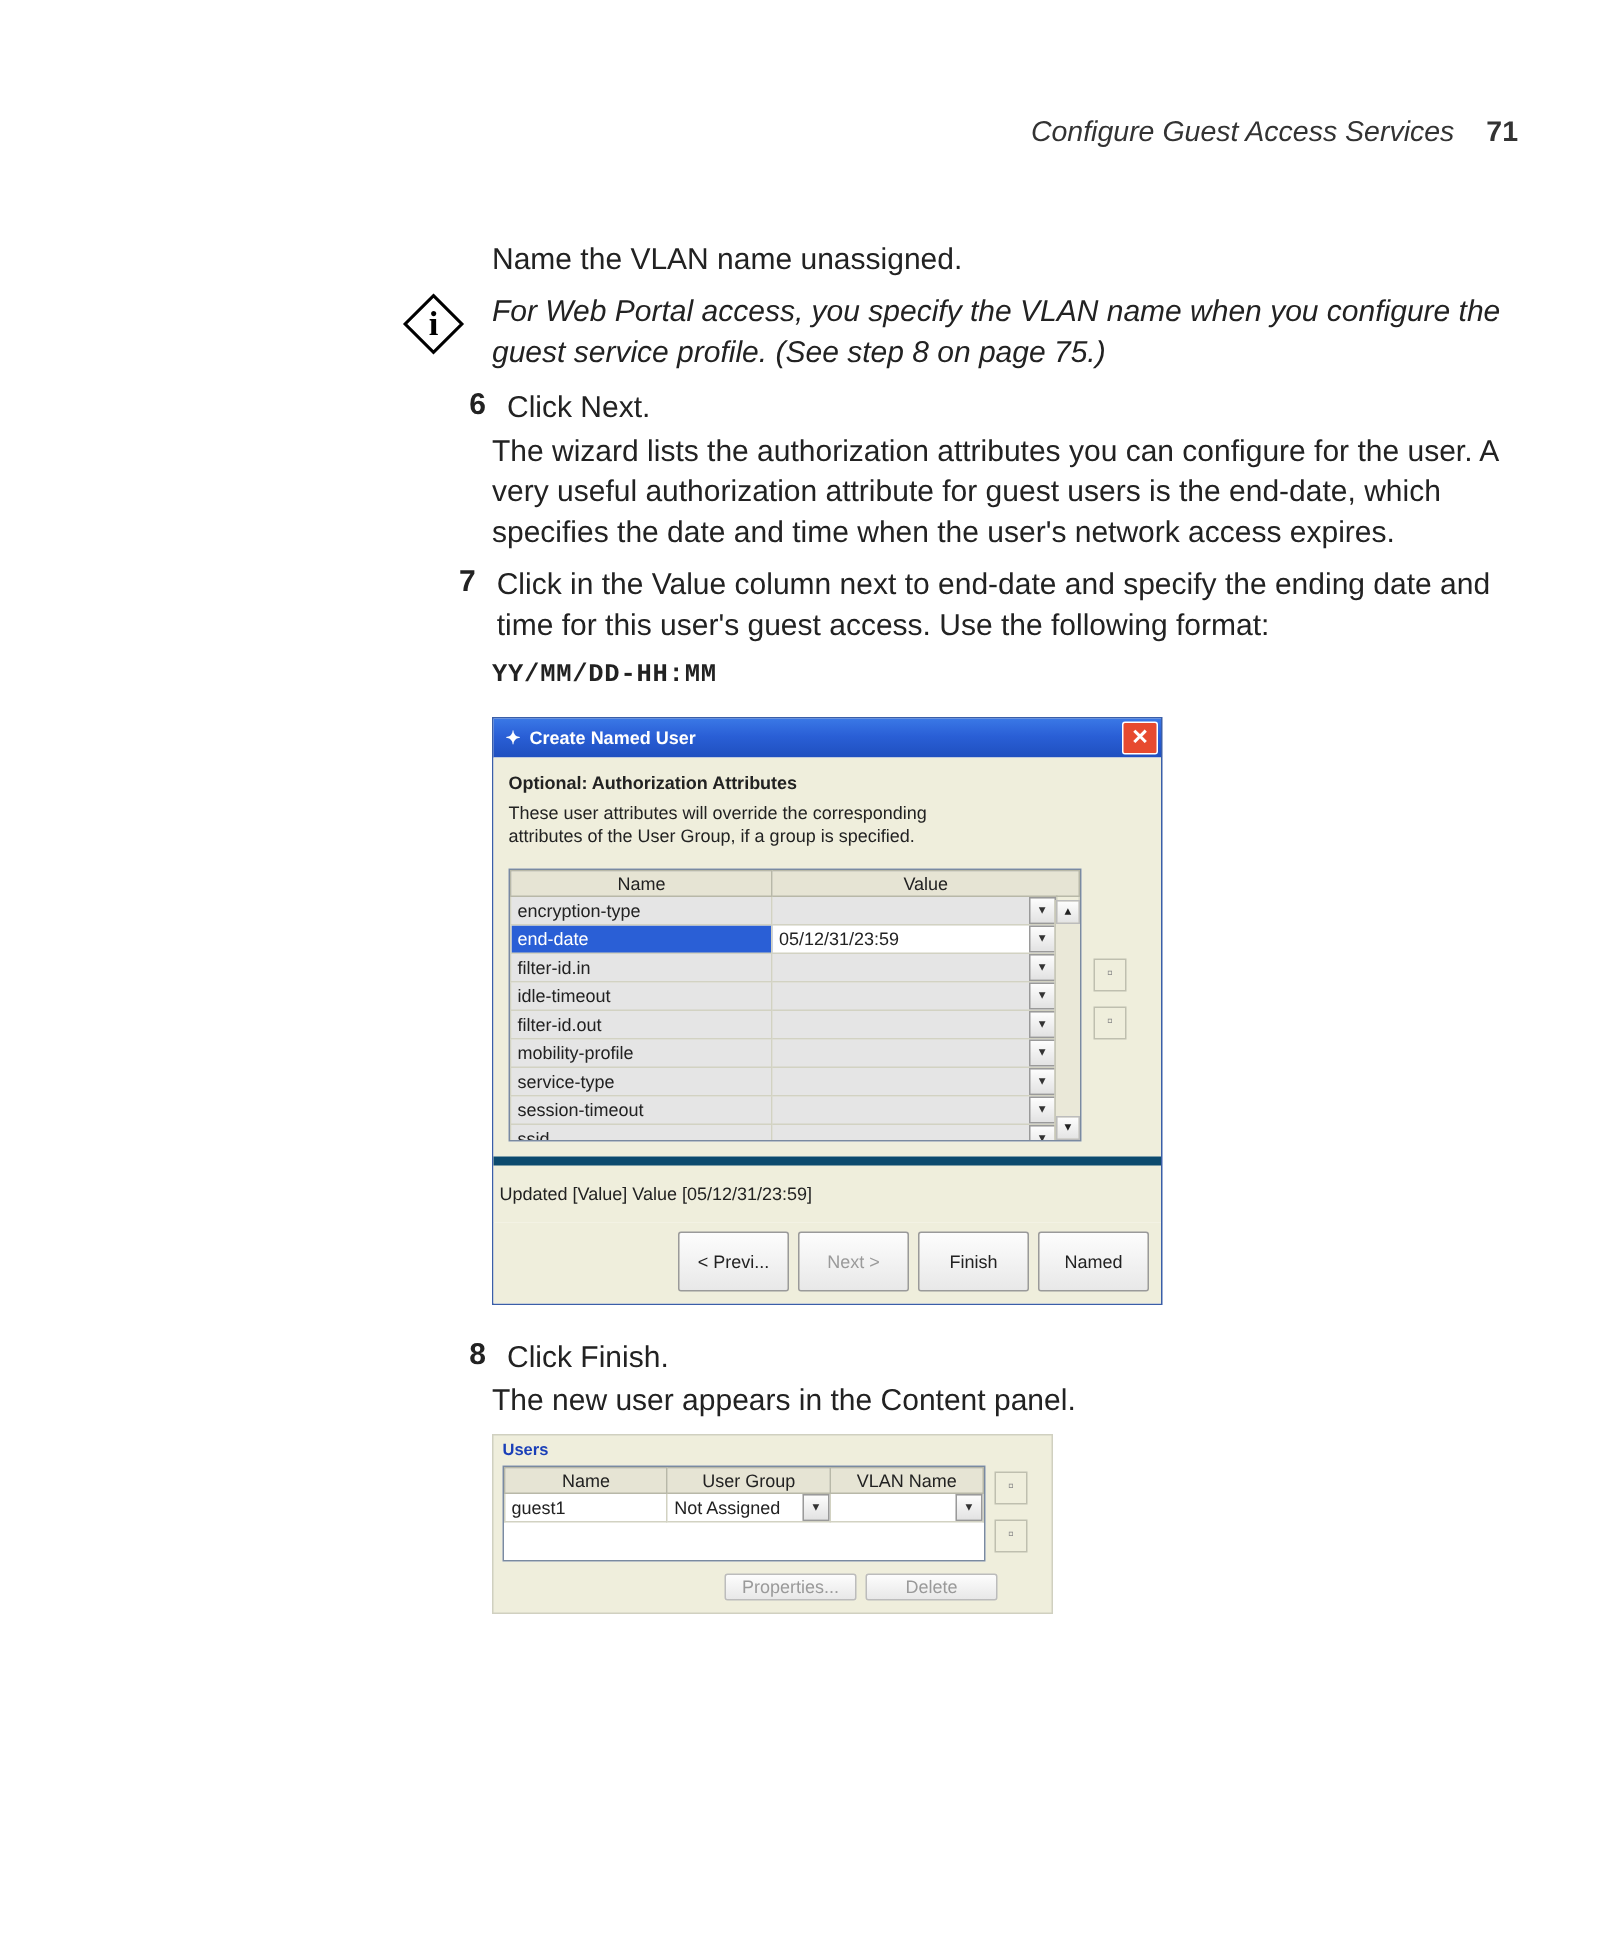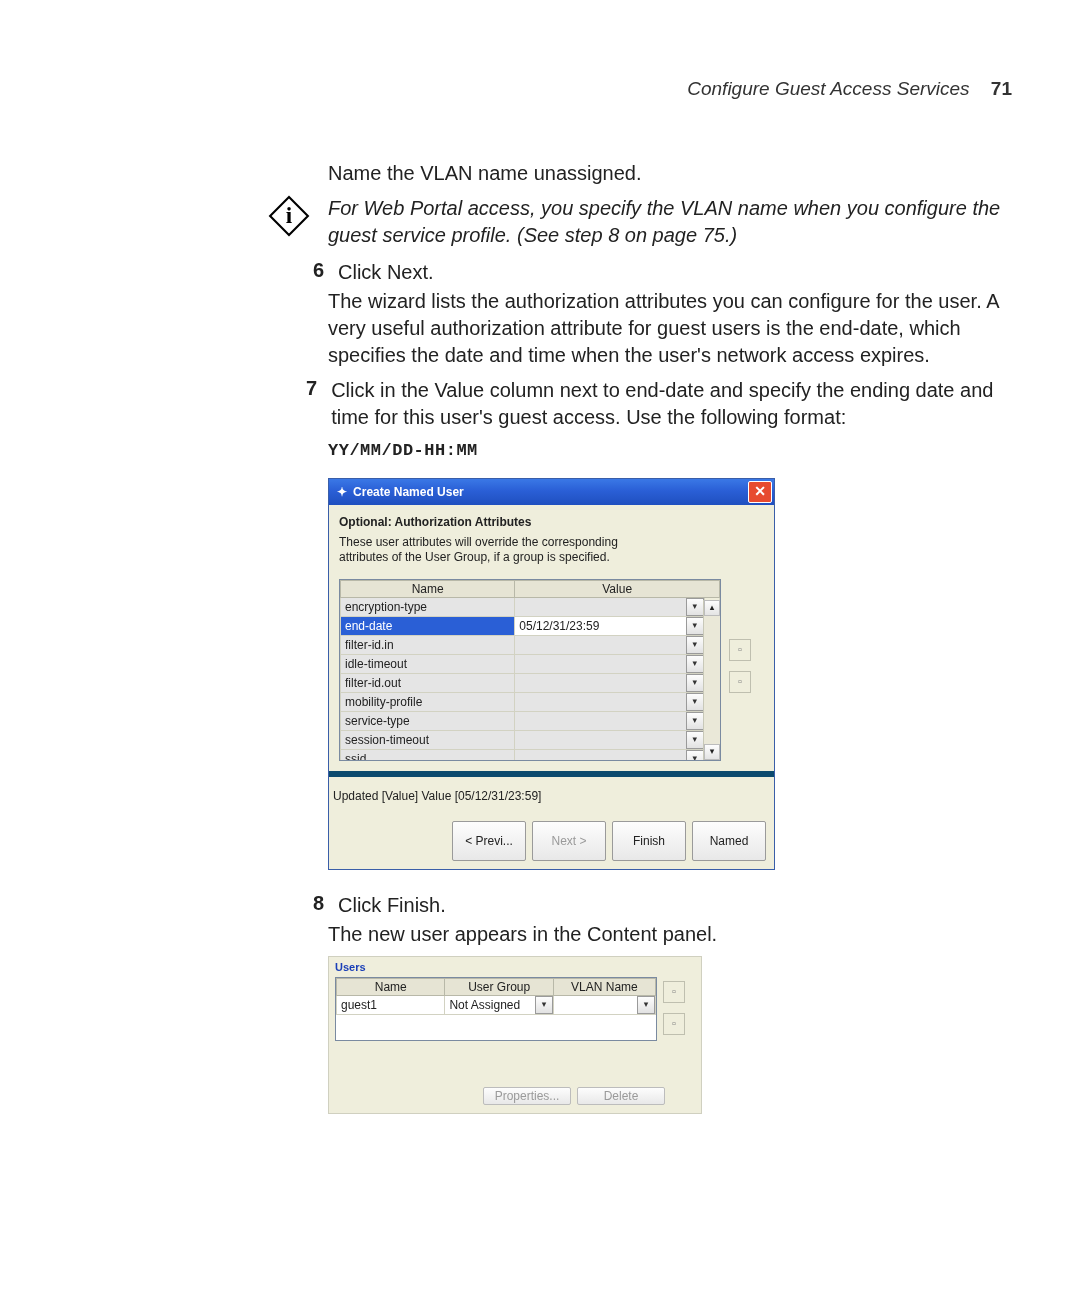--- a/index.html
+++ b/index.html
@@ -310,21 +310,20 @@
   }
   .users-btns .btn {
     min-width: 70px;
     padding: 1px 8px;
     font-size: 12px;
     border: 1px solid #bcbcbc;
     background: linear-gradient(#fdfdfd, #e8e8e8);
     border-radius: 2px;
     text-align: center;
     color: #9a9a9a;
-    margin-top: 38px;
   }
 </style>
 </head>
 <body>
 
 <div class="page">
 
   <div class="running-head">
     <span>Configure Guest Access Services</span>
     <span class="pagenum">71</span>

